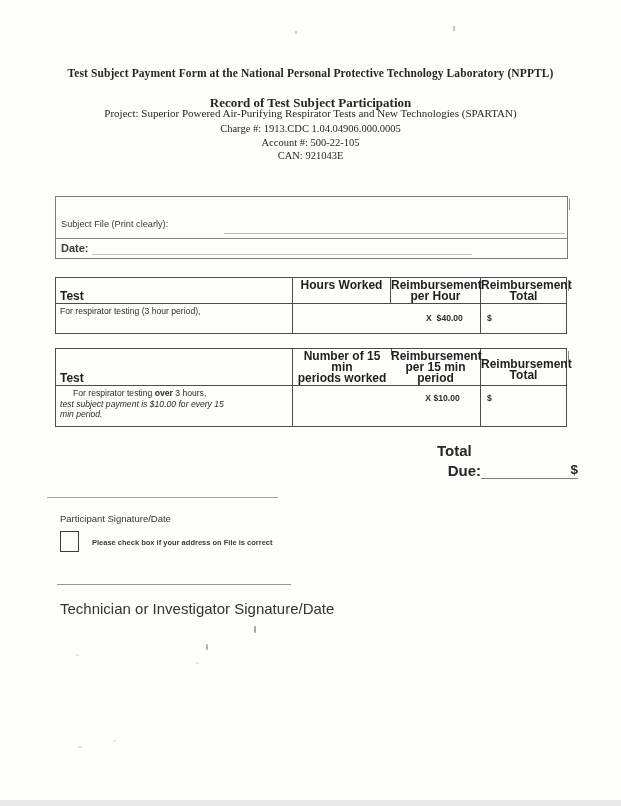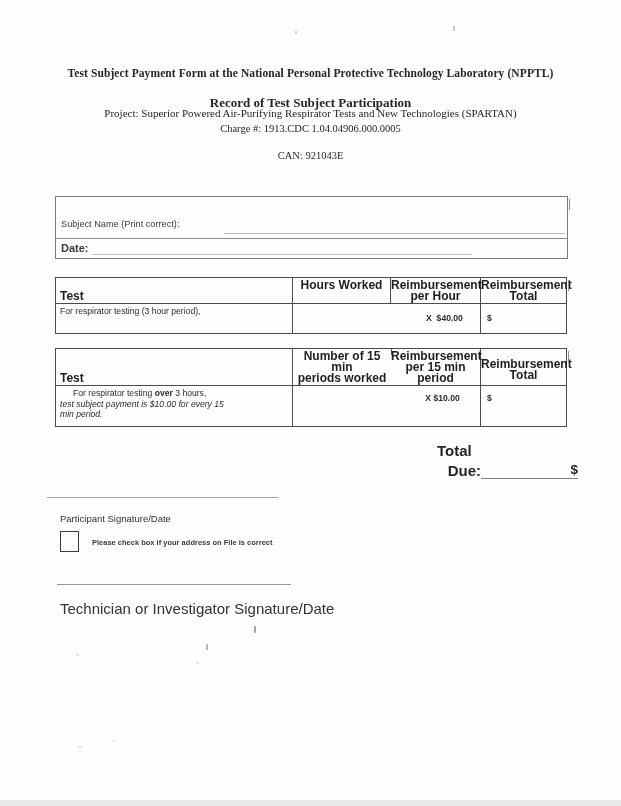--- a/index.html
+++ b/index.html
@@ -81,24 +81,25 @@
 </style>
 </head>
 <body>
 
 <div class="page">
 
   <div class="abs center serif hdr-title">Test Subject Payment Form at the National Personal Protective Technology Laboratory (NPPTL)</div>
   <div class="abs center serif hdr-subtitle">Record of Test Subject Participation</div>
   <div class="abs center serif hdr-project">Project: Superior Powered Air-Purifying Respirator Tests and New Technologies (SPARTAN)</div>
   <div class="abs center serif hdr-charge">Charge #: 1913.CDC 1.04.04906.000.0005</div>
+  <div class="abs center serif hdr-account">Account #:  500-22-105</div>
   <div class="abs center serif hdr-can">CAN: 921043E</div>
 
   <div class="abs subject-box">
-    <span class="sb-name-label">Subject Name (Print correct):</span>
+    <span class="sb-name-label">Subject File (Print clearly):</span>
     <span class="sb-name-value"></span>
     <div class="sb-name-line"></div>
     <div class="sb-divider"></div>
     <span class="sb-date-label">Date:</span>
     <span class="sb-date-value"></span>
     <div class="sb-date-line"></div>
     <div class="edge-tick"></div>
   </div>
 
   <div class="ptable t1">

